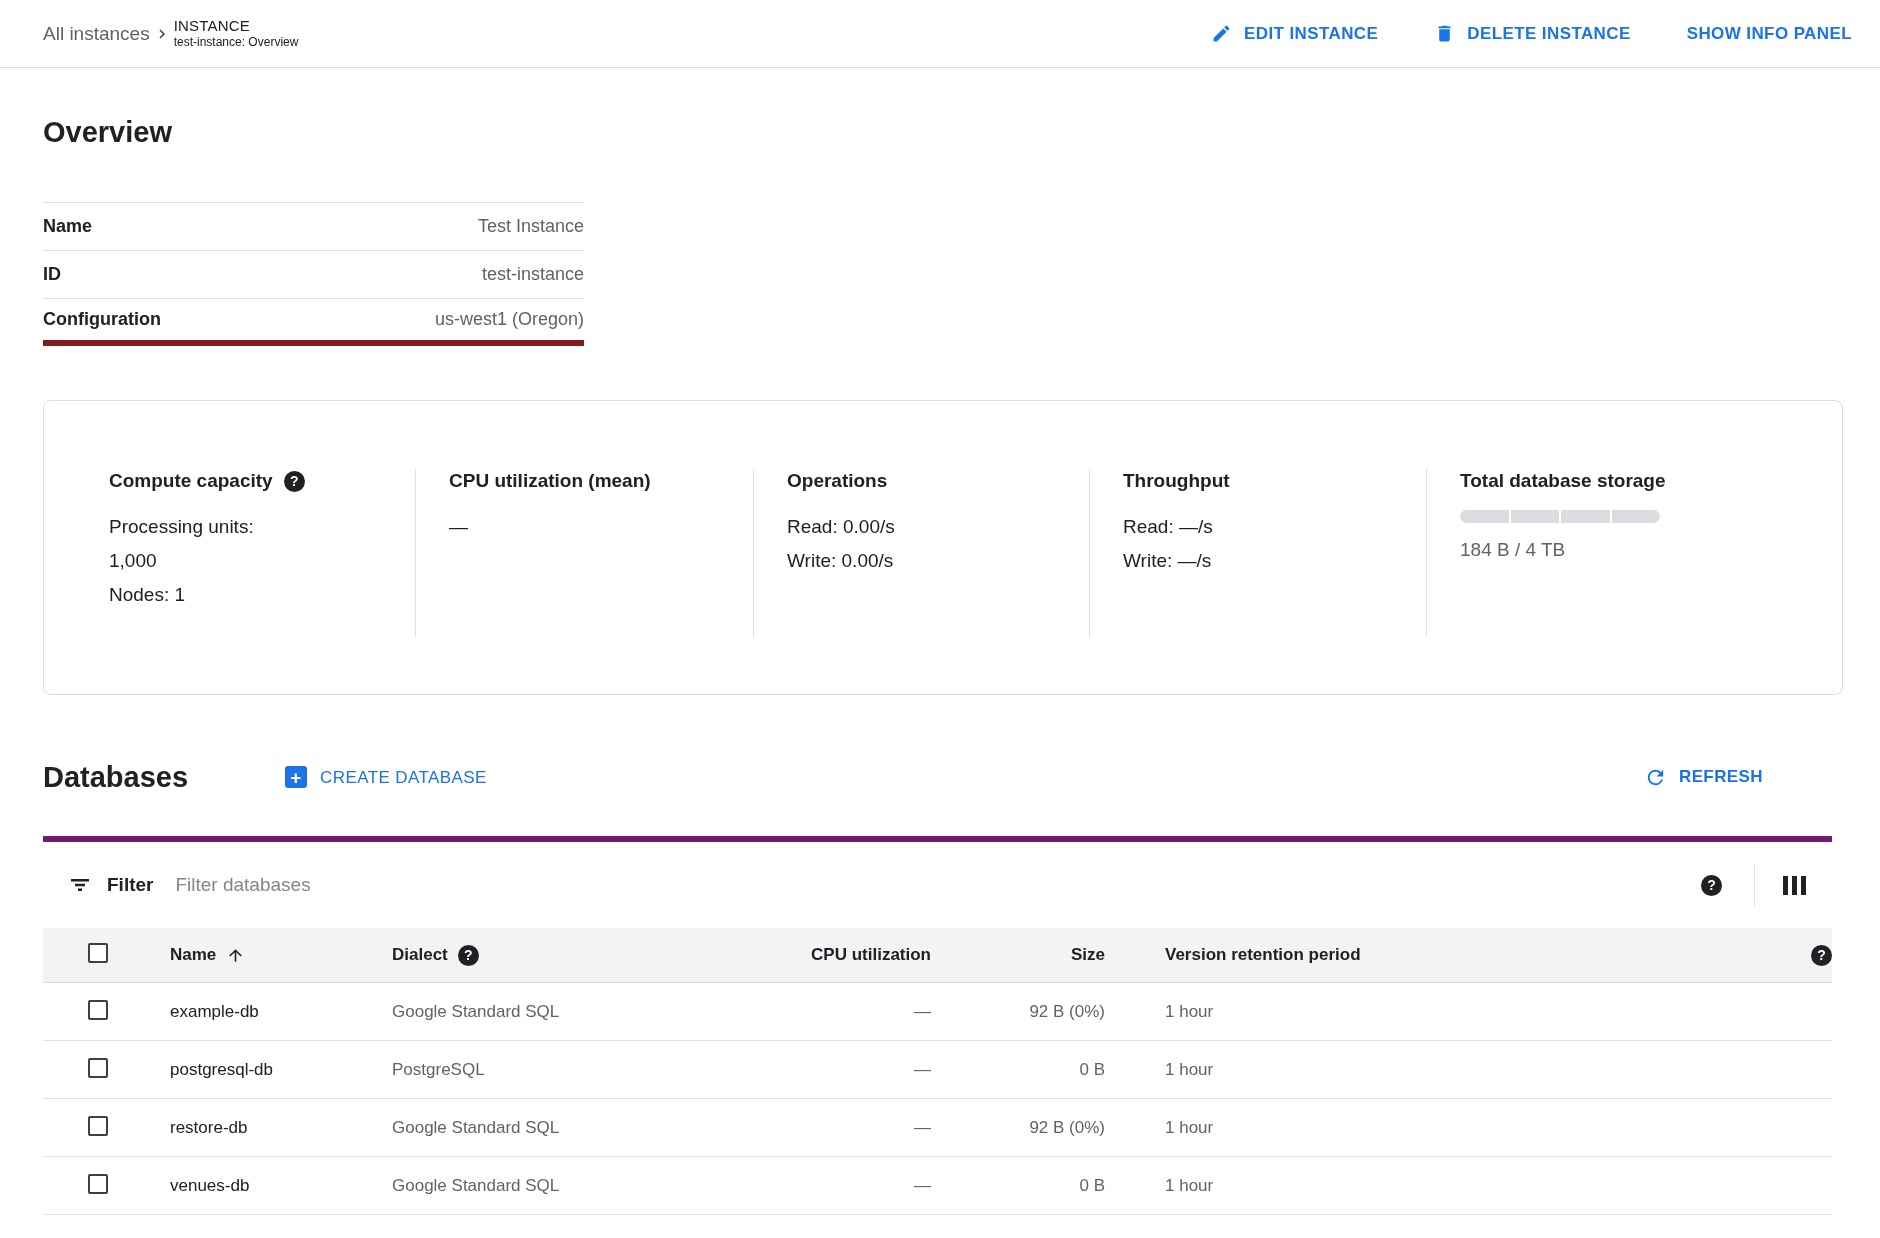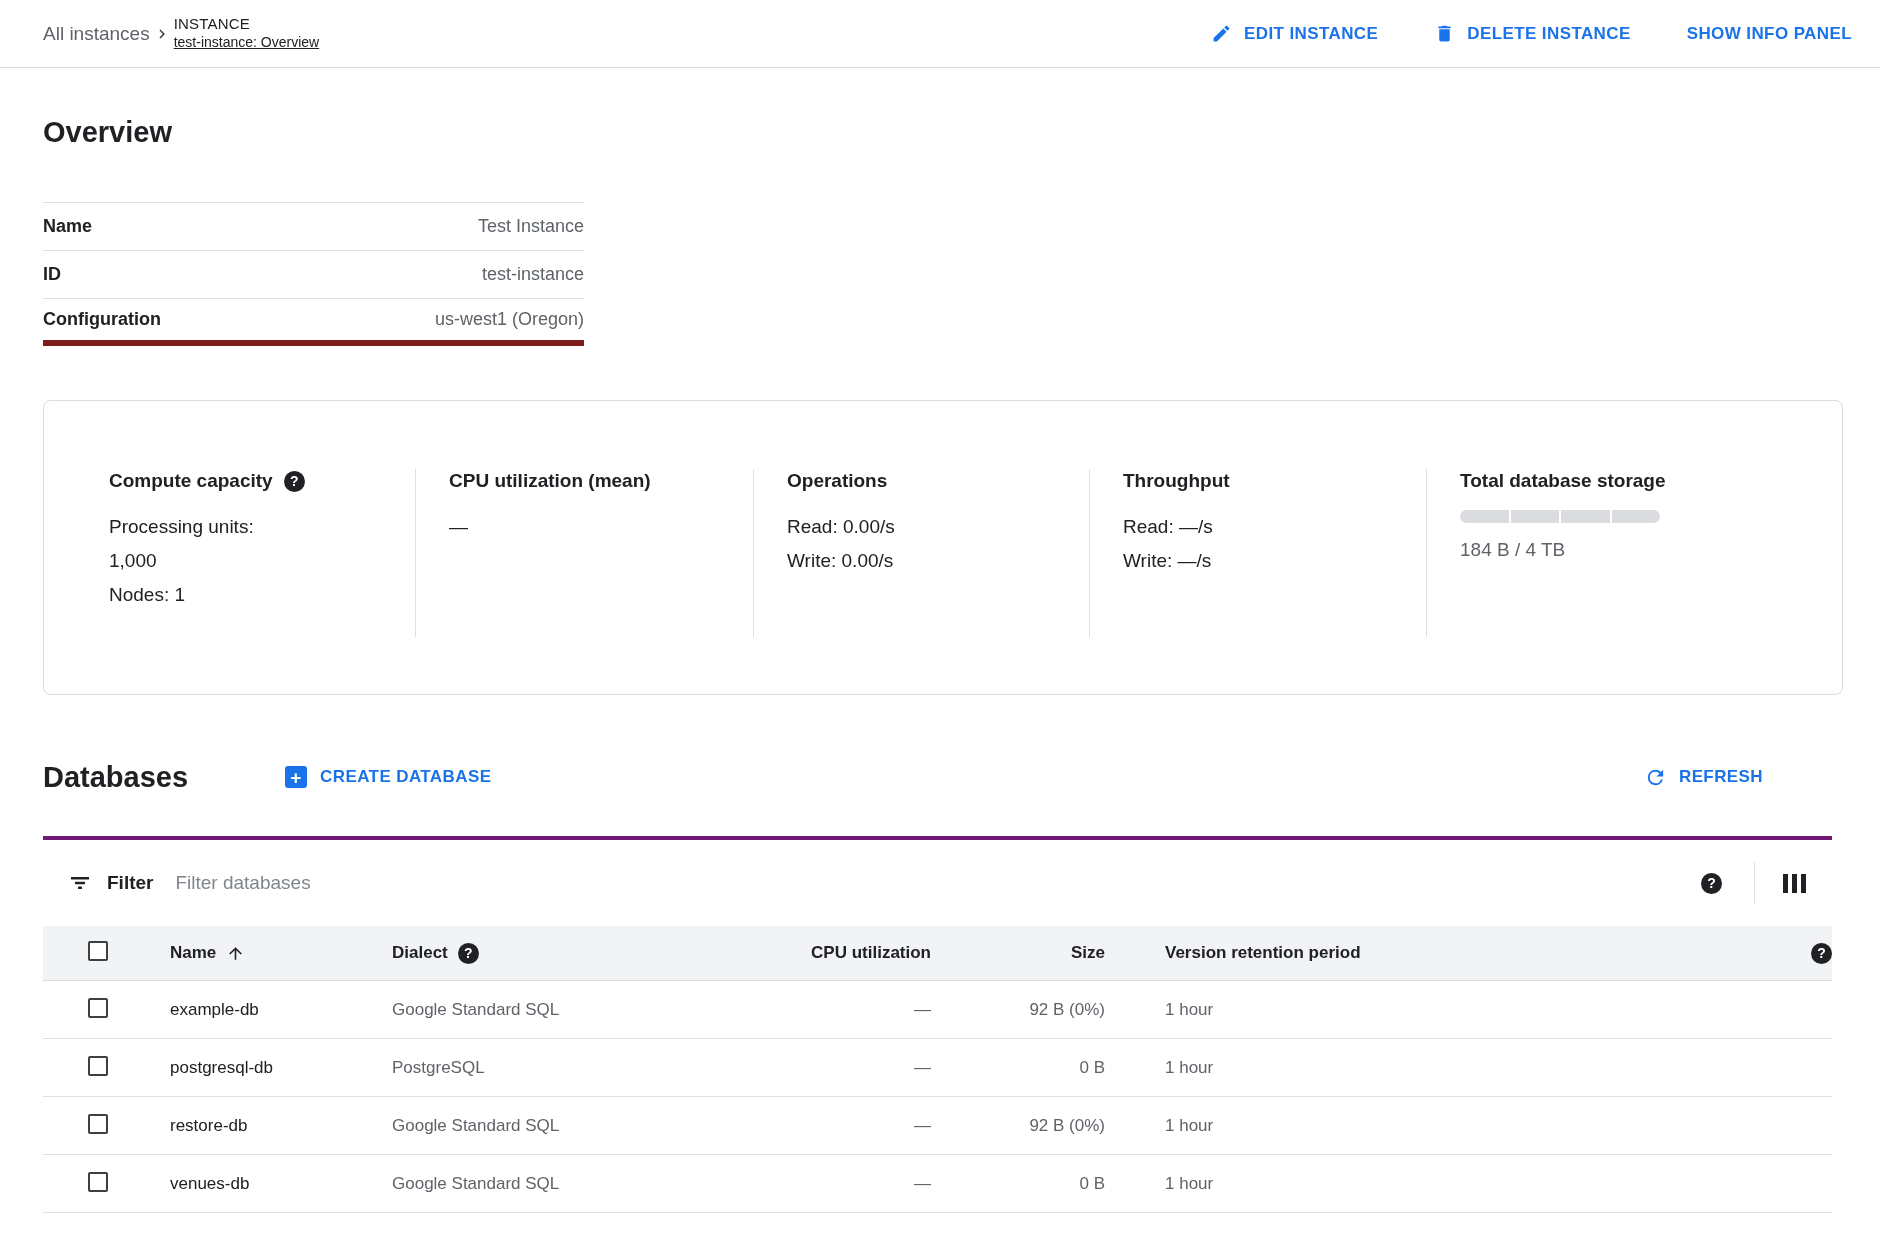--- a/index.html
+++ b/index.html
@@ -7,21 +7,21 @@
     font-family:"Liberation Sans","DejaVu Sans",sans-serif; color:#202124; }
 
   
   .topbar { height:68px; display:flex; align-items:center; justify-content:space-between;
     padding:0 28px 0 43px; border-bottom:1px solid #dadce0; }
   .crumbs { display:flex; align-items:center; gap:3px; }
   .crumb-link { font-size:19px; color:#5f6368; cursor:pointer; }
   .chev { width:18px; height:18px; fill:#3c4043; }
   .title-block { display:flex; flex-direction:column; line-height:1.25; }
   .eyebrow { font-size:15px; letter-spacing:.2px; color:#202124; }
-  .page-title { font-size:14px; color:#202124;text-decoration:underline; }
+  .page-title { font-size:12px; color:#202124; }
   .actions { display:flex; align-items:center; gap:56px; }
   .action-btn { display:flex; align-items:center; gap:12px; color:#1a73e8;
     font-size:17px; font-weight:700; letter-spacing:.4px; cursor:pointer; white-space:nowrap; }
   .action-btn svg { width:21px; height:21px; fill:#1a73e8; }
 
   
   .main { padding:0 37px 0 43px; }
   .h1 { font-size:29px; font-weight:600; color:#202124; margin-top:47px; line-height:34px; }
   .kv-table { width:541px; margin-top:53px; }
   .kv-row { display:flex; align-items:center; height:48px; border-top:1px solid #e0e0e0; }
@@ -42,31 +42,31 @@
   .help { width:21px; height:21px; min-width:21px; border-radius:50%; background:#202124;
     display:inline-flex; align-items:center; justify-content:center; cursor:pointer; }
   .help::after { content:"?"; color:#fff; font-size:14px; font-weight:700; line-height:1; }
   .storage-bar { width:200px; height:13px; border-radius:7px; overflow:hidden;
     display:flex; gap:2px; margin:12px 0 10px 0; }
   .storage-bar span { flex:1; background:#dadce0; }
 
   
   .db-header { margin-top:64px; display:flex; align-items:center; }
   .h2 { font-size:29px; font-weight:600; color:#202124; line-height:36px; }
-  .create-btn { margin-left:97px; display:flex; align-items:center; gap:13px;
-    color:#1a73e8; font-size:17px; font-weight:700; letter-spacing:.4px; cursor:pointer; }
+  .create-btn { margin-left:97px; display:flex; align-items:flex-end; gap:13px;
+    color:#1a73e8; font-size:17px; font-weight:400; letter-spacing:.4px; cursor:pointer; }
   .plus-ic { width:22px; height:22px; background:#1a73e8; border-radius:3px;
     display:inline-flex; align-items:center; justify-content:center; }
   .plus-ic::after { content:"+"; color:#fff; font-size:19px; font-weight:700; line-height:1; }
   .refresh-btn { margin-left:auto; margin-right:80px; display:flex; align-items:center; gap:12px;
     color:#1a73e8; font-size:17px; font-weight:700; letter-spacing:.4px; cursor:pointer; }
   .refresh-btn svg { width:23px; height:23px; fill:#1a73e8; }
 
   
-  .table-card { margin-top:41px; border-top:4px solid #701a75; width:1789px; }
+  .table-card { margin-top:41px; border-top:6px solid #701a75; width:1789px; }
   .filter-row { height:86px; display:flex; align-items:center; padding:0 26px 0 25px; }
   .filter-ic { width:24px; height:24px; fill:#202124; margin-right:15px; cursor:pointer; }
   .filter-label { font-size:19px; font-weight:700; color:#202124; margin-right:22px; cursor:pointer; }
   .filter-input { flex:1; border:none; outline:none; font-size:19px; color:#202124;
     font-family:"Liberation Sans","DejaVu Sans",sans-serif; background:transparent; }
   .filter-input::placeholder { color:#80868b; }
   .vdiv { width:1px; height:42px; background:#e0e0e0; margin:0 28px 0 32px; }
   .cols-ic { display:flex; gap:4px; cursor:pointer; }
   .cols-ic i { width:5px; height:19px; background:#202124; }
 

